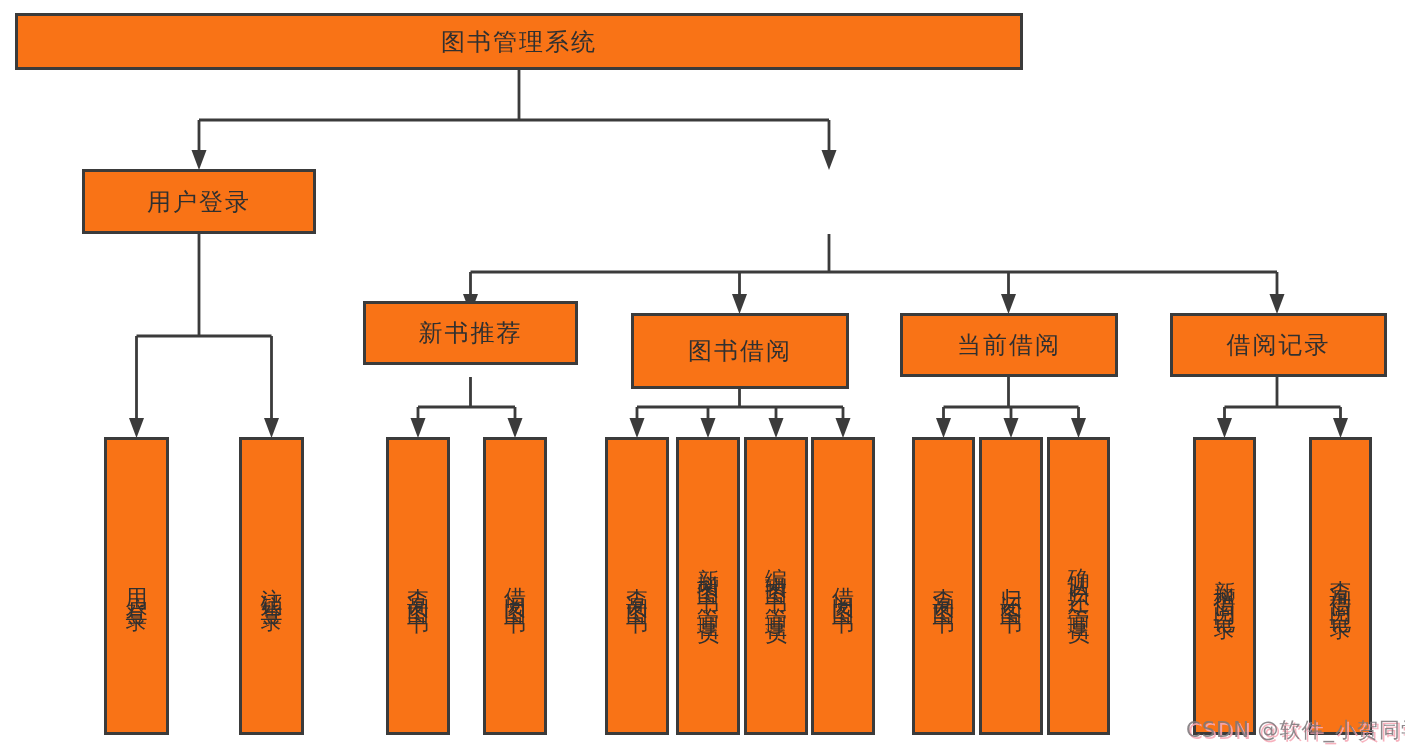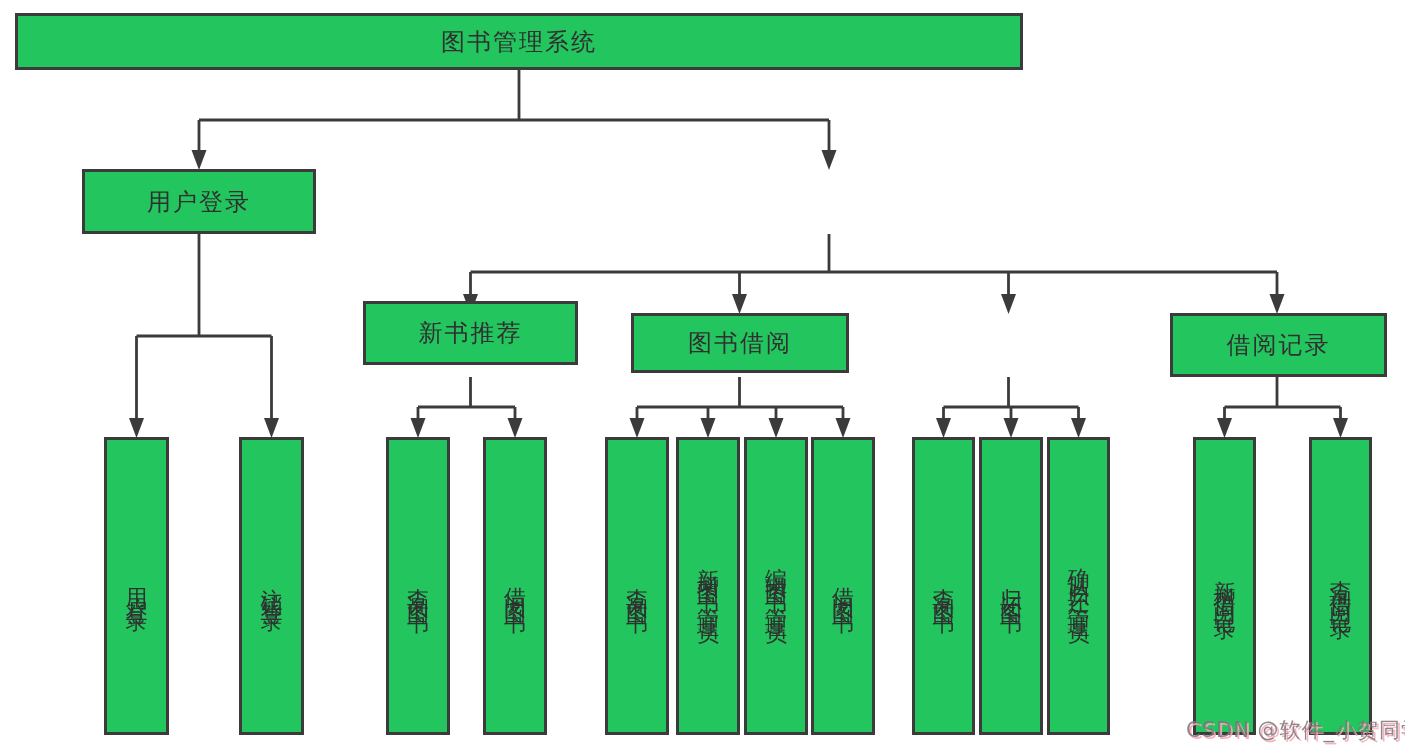--- a/index.html
+++ b/index.html
@@ -20,21 +20,21 @@
     left: 0;
     top: 0;
     width: 1405px;
     height: 747px;
     pointer-events: none;
   }
   .box {
     position: absolute;
     box-sizing: border-box;
     border: 3px solid #3b3b3b;
-    background: #22c55e;
+    background: #f97316;
     display: flex;
     align-items: center;
     justify-content: center;
     z-index: 2;
   }
   .box .lbl {
     font-size: 24px;
     color: #303030;
     letter-spacing: 2px;
     white-space: nowrap;
@@ -112,22 +112,25 @@
     <span class="lbl">图书管理系统</span>
   </div>
 
   <div class="box" style="left:82px;top:169px;width:234px;height:65px">
     <span class="lbl">用户登录</span>
   </div>
 
   <div class="box" style="left:363px;top:301px;width:215px;height:64px">
     <span class="lbl">新书推荐</span>
   </div>
-  <div class="box" style="left:631px;top:313px;width:218px;height:60px">
+  <div class="box" style="left:631px;top:313px;width:218px;height:76px">
     <span class="lbl">图书借阅</span>
+  </div>
+  <div class="box" style="left:900px;top:313px;width:218px;height:64px">
+    <span class="lbl">当前借阅</span>
   </div>
   <div class="box" style="left:1170px;top:313px;width:217px;height:64px">
     <span class="lbl">借阅记录</span>
   </div>
 
   <div class="box leaf" style="left:104px;top:437px;width:65px;height:298px">
     <span class="lbl">用户登录</span>
   </div>
   <div class="box leaf" style="left:239px;top:437px;width:65px;height:298px">
     <span class="lbl">注销登录</span>

